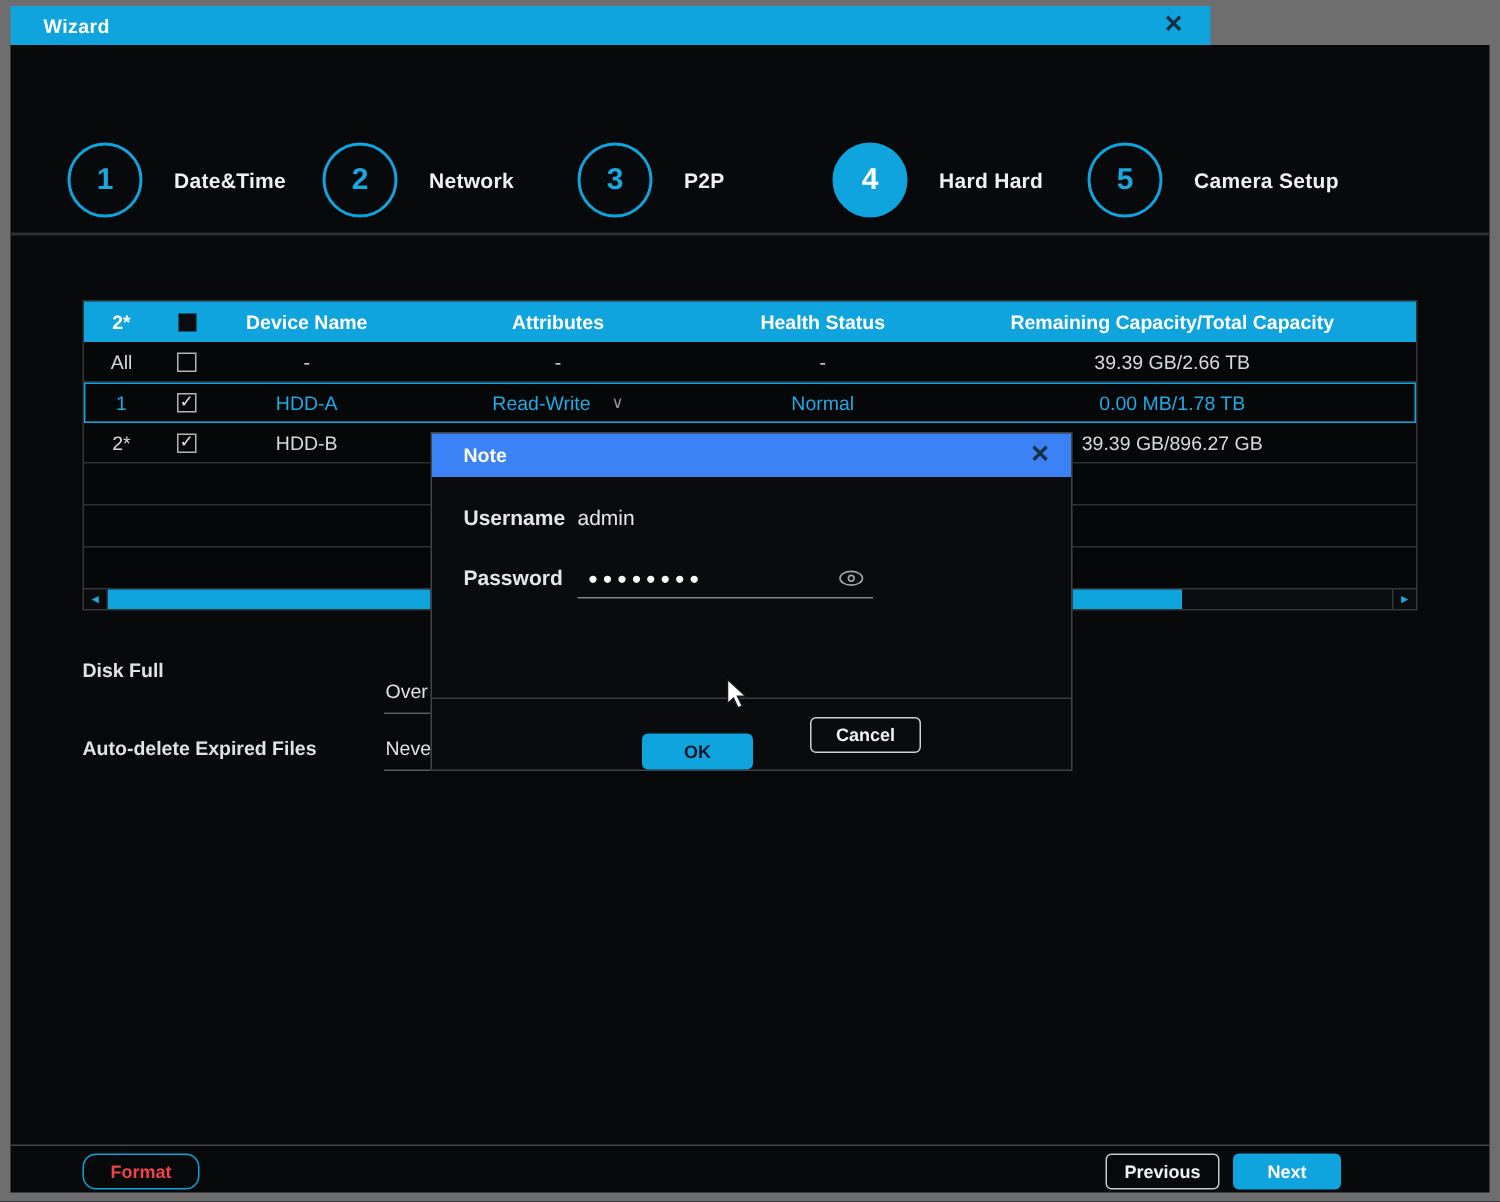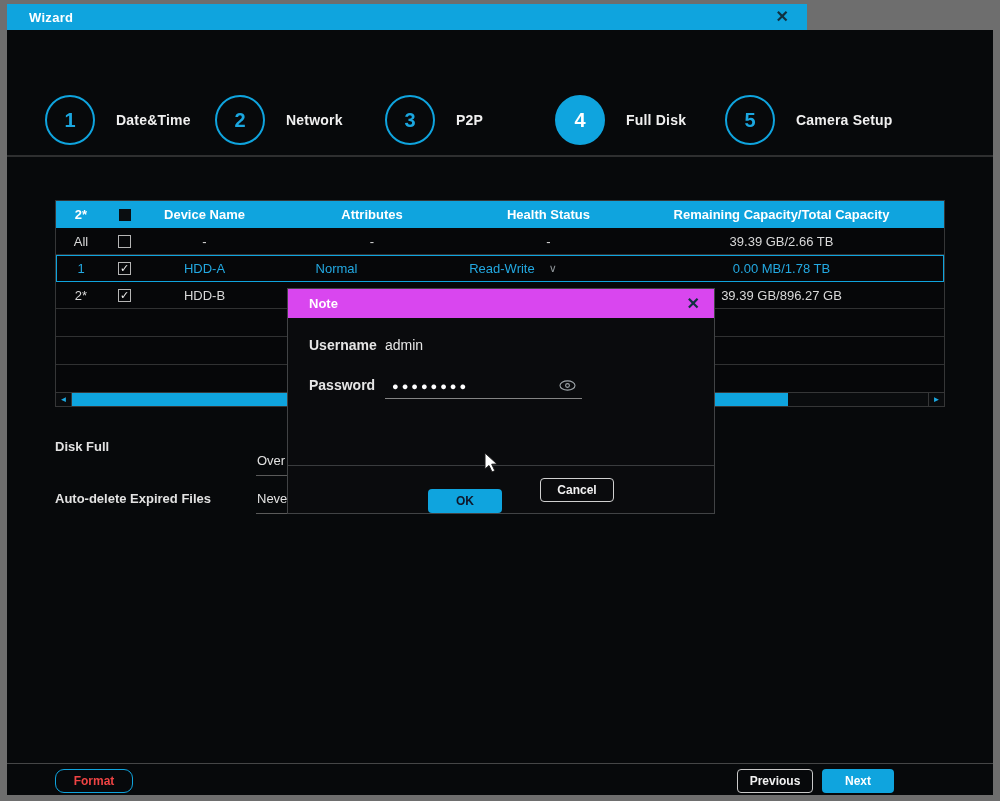--- a/index.html
+++ b/index.html
@@ -74,21 +74,21 @@
   
   .setting-label{position:absolute;left:48px;color:#e2e2e2;font-size:13px;font-weight:600;}
   .setting-value{position:absolute;left:250px;color:#e2e2e2;font-size:13px;}
   .setting-underline{position:absolute;left:249px;width:118px;height:1px;background:#5a5a5a;}
   
   .dialog{
     position:absolute;left:280px;top:258px;width:428px;height:226px;
     background:#0a0b0d;border:1px solid #414345;box-sizing:border-box;z-index:10;
   }
   .dialog .dhead{
-    height:29px;background:#d946ef;display:flex;align-items:center;
+    height:29px;background:#3b82f6;display:flex;align-items:center;
     padding:0 14px 0 21px;box-sizing:border-box;
   }
   .dialog .dhead .dtitle{color:#ffffff;font-size:13px;font-weight:700;}
   .dialog .dhead .dclose{margin-left:auto;color:#10303f;font-size:16px;font-weight:700;line-height:1;}
   .drow{position:absolute;left:21px;display:flex;align-items:center;}
   .dlabel{color:#e6e6e6;font-size:14px;font-weight:600;width:70px;}
   .dvalue{color:#e6e6e6;font-size:14px;margin-left:6px;}
   .pwd-field{
     position:absolute;left:97px;top:84px;width:197px;height:26px;
     border-bottom:1px solid #848484;display:flex;align-items:center;box-sizing:border-box;
@@ -126,21 +126,21 @@
   <div class="step" style="left:208px;">
     <div class="circle">2</div>
     <div class="slabel">Network</div>
   </div>
   <div class="step" style="left:378px;">
     <div class="circle">3</div>
     <div class="slabel">P2P</div>
   </div>
   <div class="step active" style="left:548px;">
     <div class="circle">4</div>
-    <div class="slabel">Full Disk</div>
+    <div class="slabel">Hard Hard</div>
   </div>
   <div class="step" style="left:718px;">
     <div class="circle">5</div>
     <div class="slabel">Camera Setup</div>
   </div>
   <div class="section-divider"></div>
 
   <div class="htable">
     <div class="trow head">
       <div class="cell c0">2*</div>
@@ -163,25 +163,25 @@
       <div class="cell c4">-</div>
       <div class="cell c5">39.39 GB/2.66 TB</div>
     </div>
 
     <div class="trow accent selected">
       <div class="cell c0">1</div>
       <div class="cell c1">
           <span class="checkbox">✓</span>
         </div>
       <div class="cell c2">HDD-A</div>
-      <div class="cell c4">Normal</div>
       <div class="cell c3">
         <span>Read-Write</span>
         <span class="chev">∨</span>
       </div>
+      <div class="cell c4">Normal</div>
       <div class="cell c5">0.00 MB/1.78 TB</div>
     </div>
 
     <div class="trow">
       <div class="cell c0">2*</div>
       <div class="cell c1">
           <span class="checkbox">✓</span>
         </div>
       <div class="cell c2">HDD-B</div>
       <div class="cell c3"></div>

